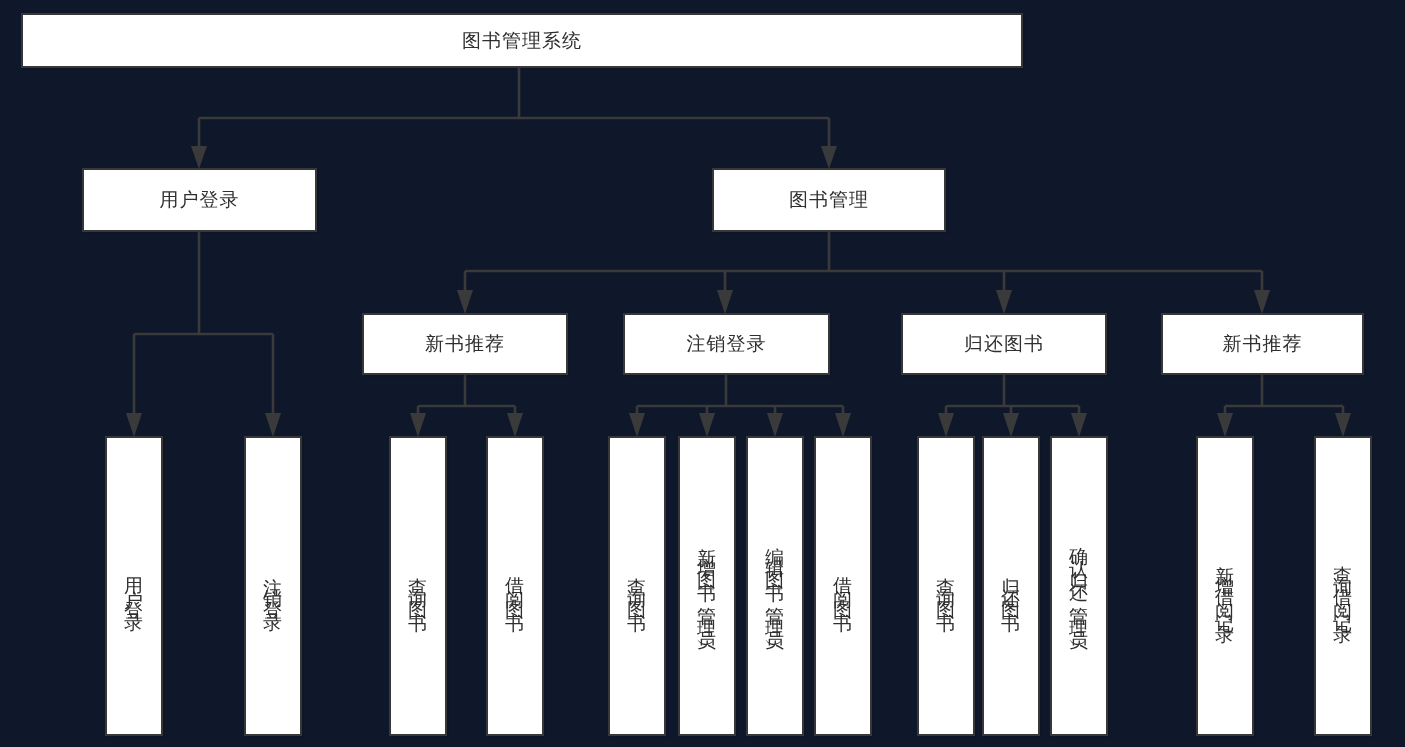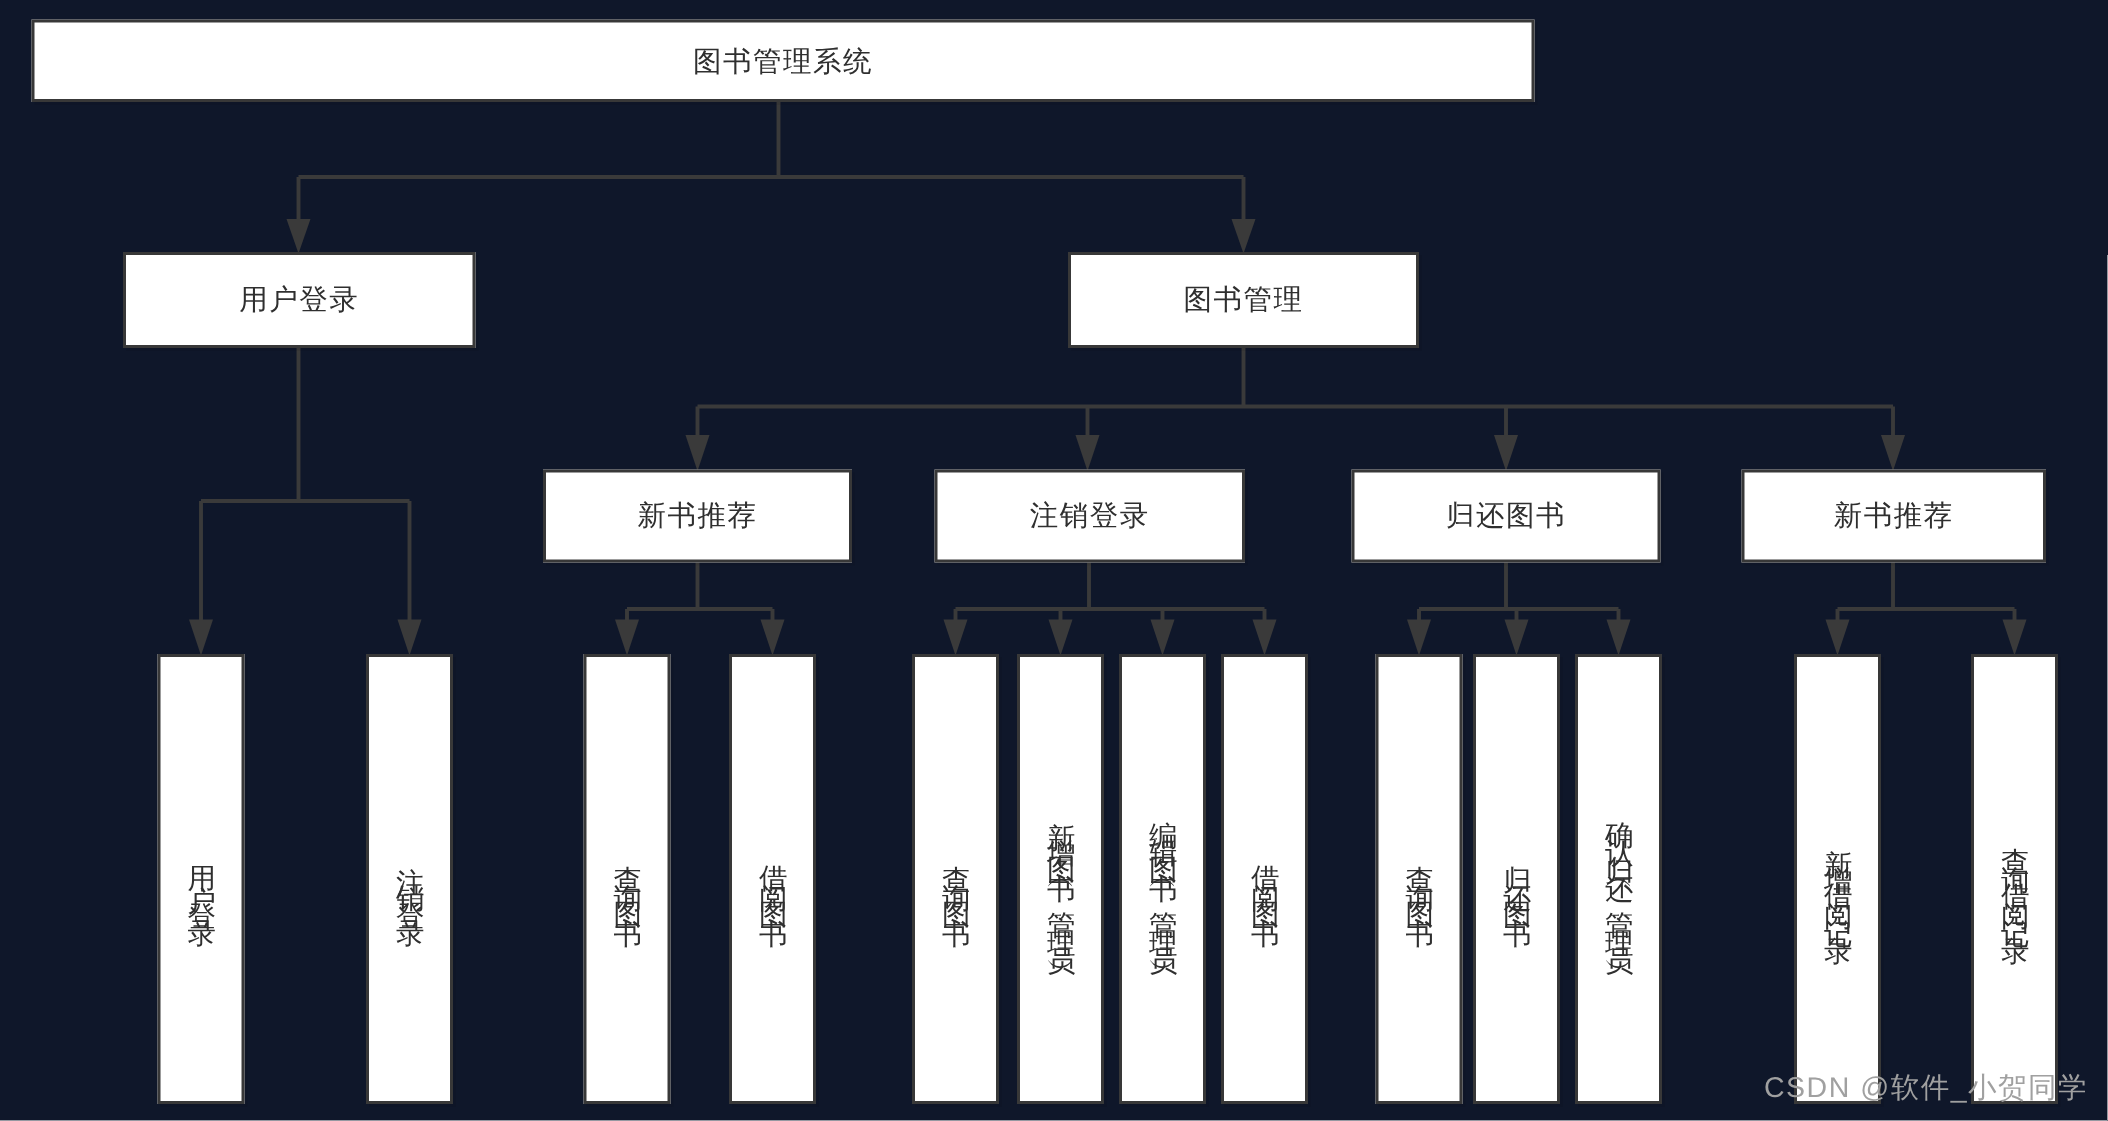--- a/index.html
+++ b/index.html
@@ -180,15 +180,14 @@
     <span class="lbl">确认归还（管理员）</span>
   </div>
 
   <div class="node v" style="left:1196px;top:436px;width:58px;height:300px">
     <span class="lbl">新增借阅记录</span>
   </div>
   <div class="node v" style="left:1314px;top:436px;width:58px;height:300px">
     <span class="lbl">查询借阅记录</span>
   </div>
 
-  <div class="watermark">CSDN @软件_小贺同学</div>
 
 </div>
 
 </body></html>

